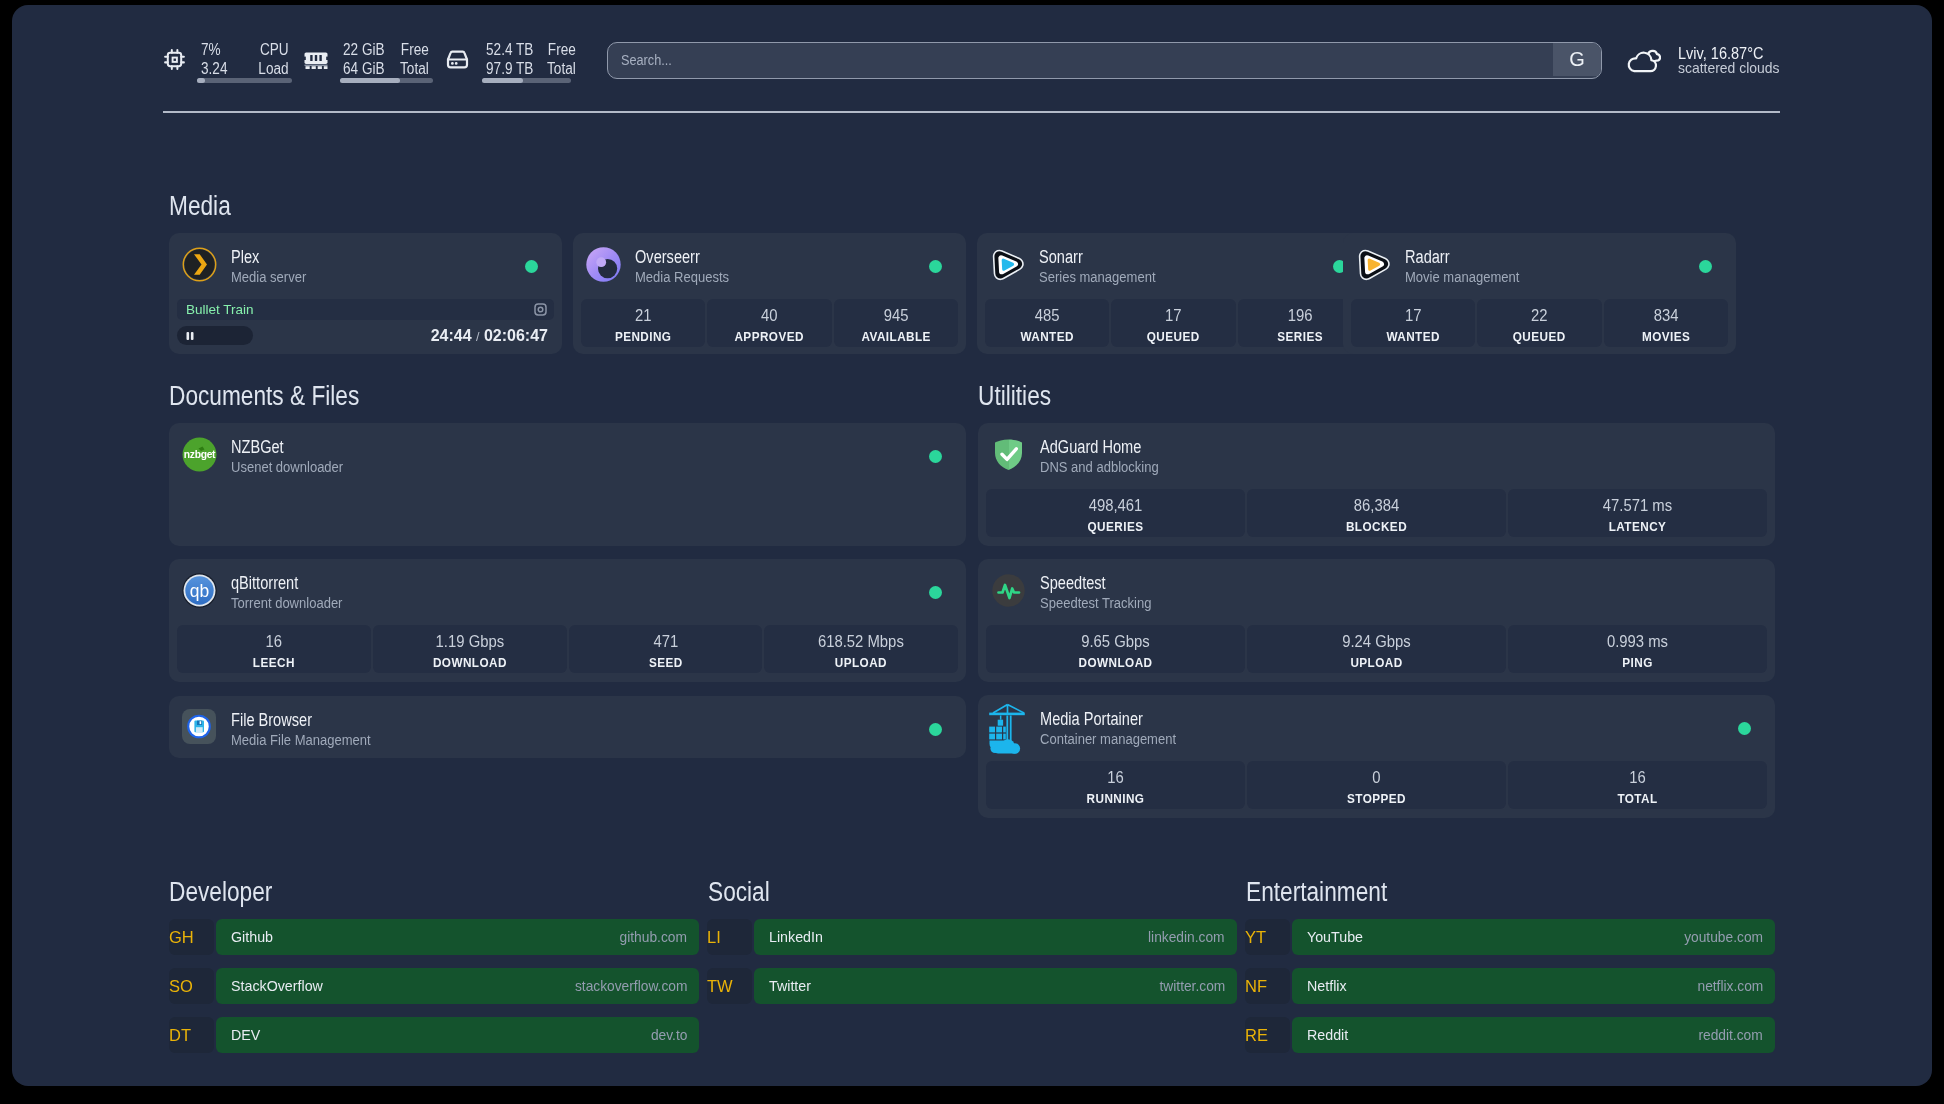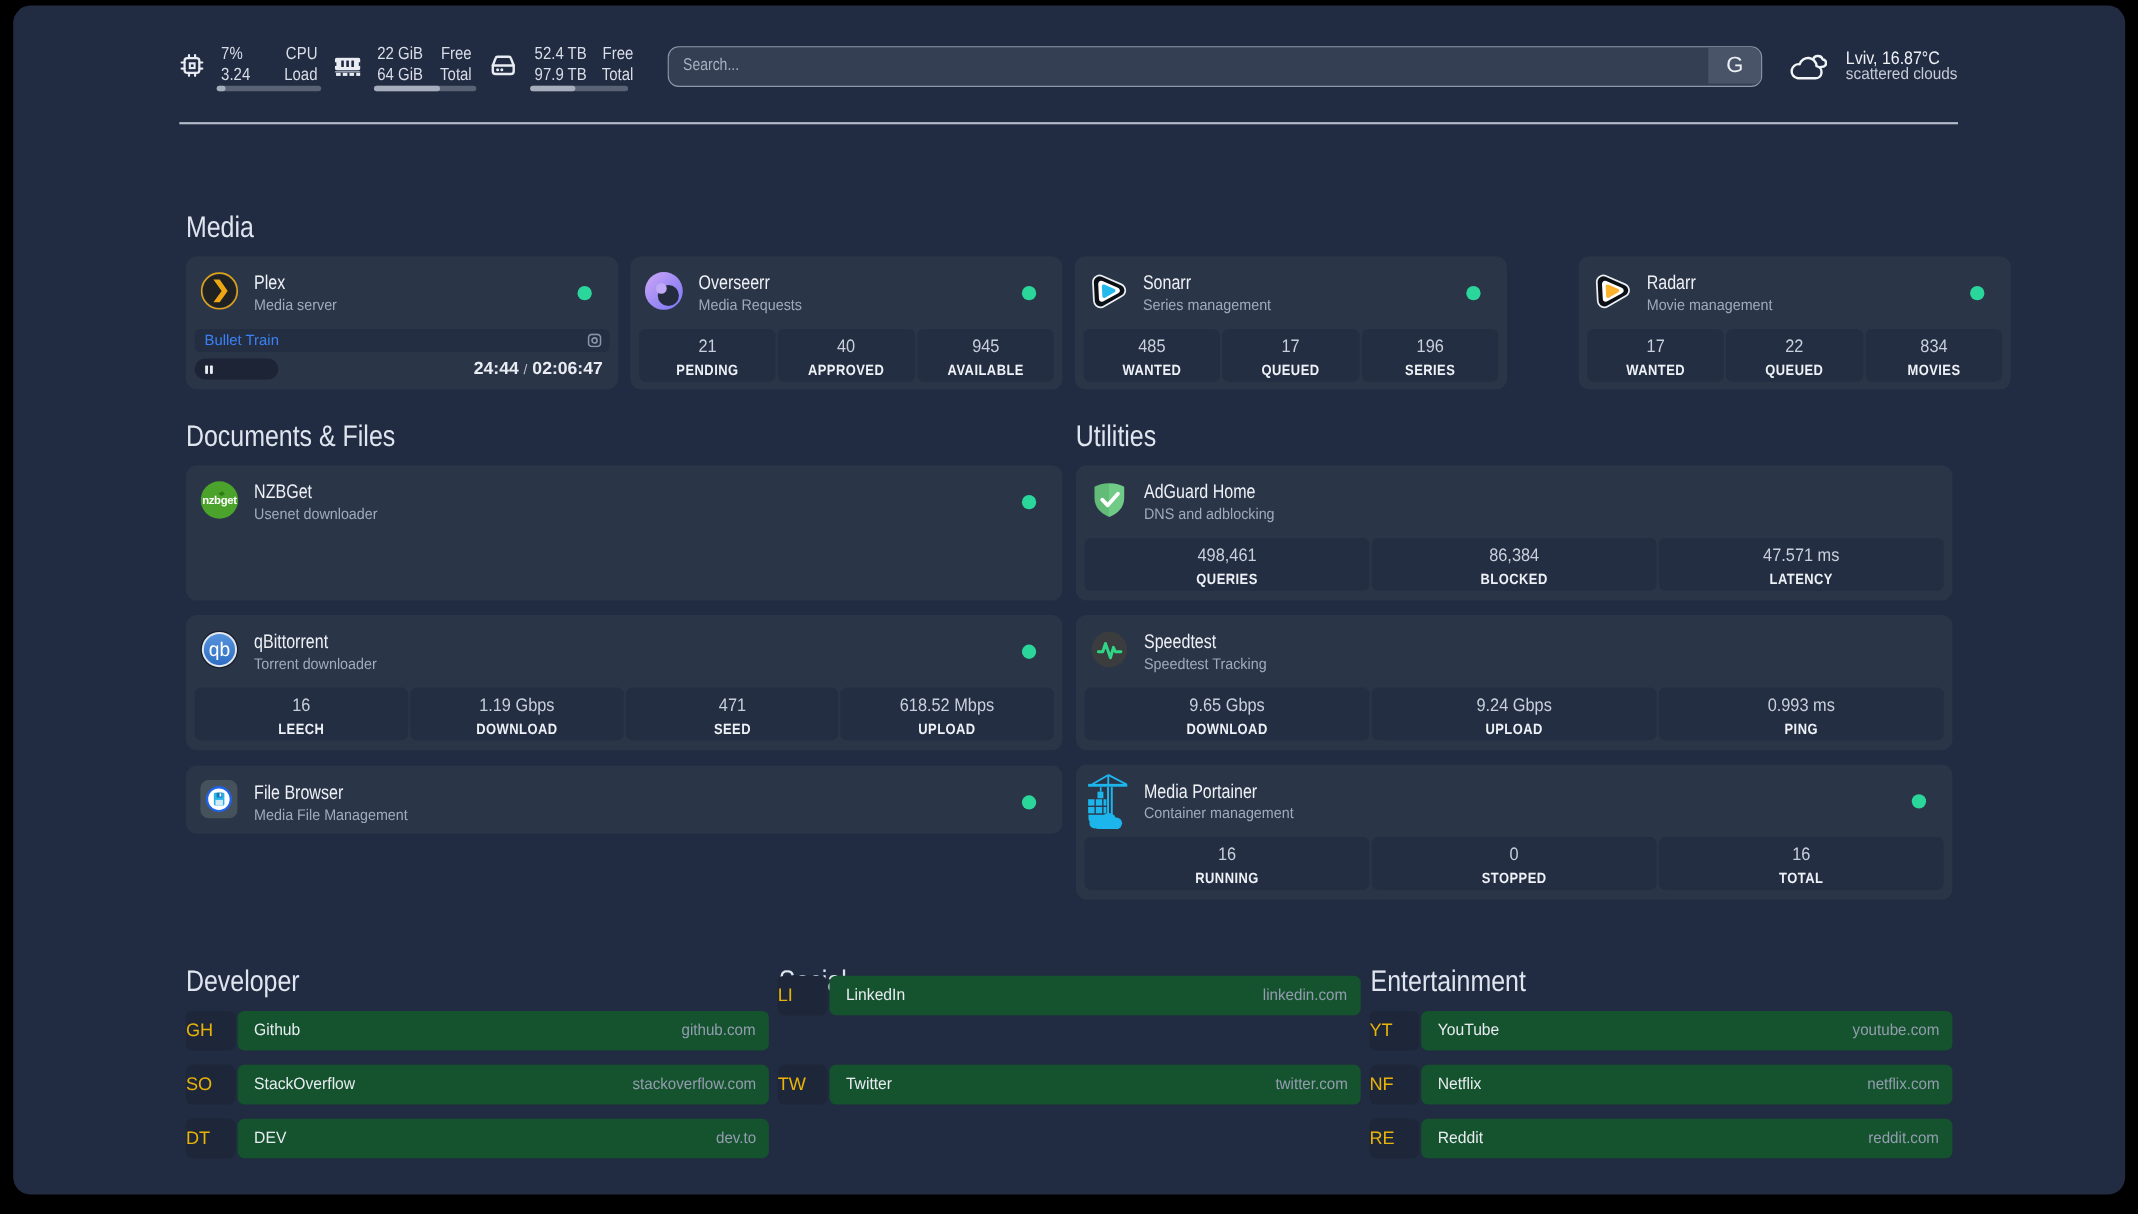--- a/index.html
+++ b/index.html
@@ -101,21 +101,21 @@
 <div class="card" style="left:169px;top:233px;width:393px;height:121px">
   <svg class="ic" viewBox="0 0 35 35">
     <circle cx="17.5" cy="17.5" r="14.9" fill="#1f2123"></circle>
       <circle cx="17.5" cy="17.5" r="16.2" fill="none" stroke="#dda019" stroke-width="1.5"></circle>
     <path d="M12 7.2 h5.7 L25 17.5 L17.7 27.8 h-5.7 L19.5 17.5 Z" fill="#eda712"></path>
   </svg>
   <div class="t">Plex</div>
     <div class="s">Media server</div>
     <div class="dot"></div>
   <div class="abs" style="left:8px;right:8px;top:66px;height:21px;background:#242E43;border-radius:5px">
-    <div class="abs" style="left:9px;top:0;line-height:21px;font-size:13.5px;color:#3b82f6">Bullet Train</div>
+    <div class="abs" style="left:9px;top:0;line-height:21px;font-size:13.5px;color:#86efac">Bullet Train</div>
     <svg class="abs" style="right:7px;top:4px" width="13" height="13" viewBox="0 0 13 13" fill="none" stroke="#8B94A6" stroke-width="1.5">
       <rect x="1" y="1" width="11" height="11" rx="3.2"></rect>
         <circle cx="6.5" cy="6.5" r="2.3"></circle>
     </svg>
   </div>
   <div class="abs" style="left:8px;top:93px;width:76px;height:19px;border-radius:9.5px;background:#1C2435">
     <svg class="abs" style="left:9px;top:5.5px" width="8" height="8" viewBox="0 0 8 8">
         <rect x="0.5" width="2.6" height="8" rx="1" fill="#e9edf3"></rect>
         <rect x="4.9" width="2.6" height="8" rx="1" fill="#e9edf3"></rect>
       </svg>
@@ -176,21 +176,21 @@
         <div class="v">17</div>
         <div class="l">QUEUED</div>
       </div>
     <div class="st">
         <div class="v">196</div>
         <div class="l">SERIES</div>
       </div>
   </div>
 </div>
 
-<div class="card" style="left:1435px;top:233px;width:393px;height:121px">
+<div class="card" style="left:1343px;top:233px;width:393px;height:121px">
   <svg class="ic" viewBox="0 0 35 35">
     <g transform="rotate(-3 17.5 17.5)" stroke-linejoin="round">
       <path d="M10 9 L10 26 L27 17.5 Z" fill="#e9eef3" stroke="#e9eef3" stroke-width="13.5"></path>
       <path d="M10 9 L10 26 L27 17.5 Z" fill="#0b0f16" stroke="#0b0f16" stroke-width="10.3"></path>
       <path d="M11.5 10.8 L11.5 24.2 L25.2 17.5 Z" fill="#fff" stroke="#fff" stroke-width="5.6"></path>
       <path d="M13.5 13 L13.5 22 L22.5 17.5 Z" fill="#f9b32f" stroke="#f9b32f" stroke-width="3.2"></path>
     </g>
   </svg>
   <div class="t">Radarr</div>
     <div class="s">Movie management</div>
@@ -388,21 +388,21 @@
     </div>
   </div>
 <div class="bm" style="left:169px;top:1017px;width:530px">
     <div class="ab">DT</div>
     <div class="bar">
       <div class="bn">DEV</div>
       <div class="bd">dev.to</div>
     </div>
   </div>
 
-<div class="bm" style="left:707px;top:887px;width:530px">
+<div class="bm" style="left:707px;top:919px;width:530px">
     <div class="ab">LI</div>
     <div class="bar">
       <div class="bn">LinkedIn</div>
       <div class="bd">linkedin.com</div>
     </div>
   </div>
 <div class="bm" style="left:707px;top:968px;width:530px">
     <div class="ab">TW</div>
     <div class="bar">
       <div class="bn">Twitter</div>

